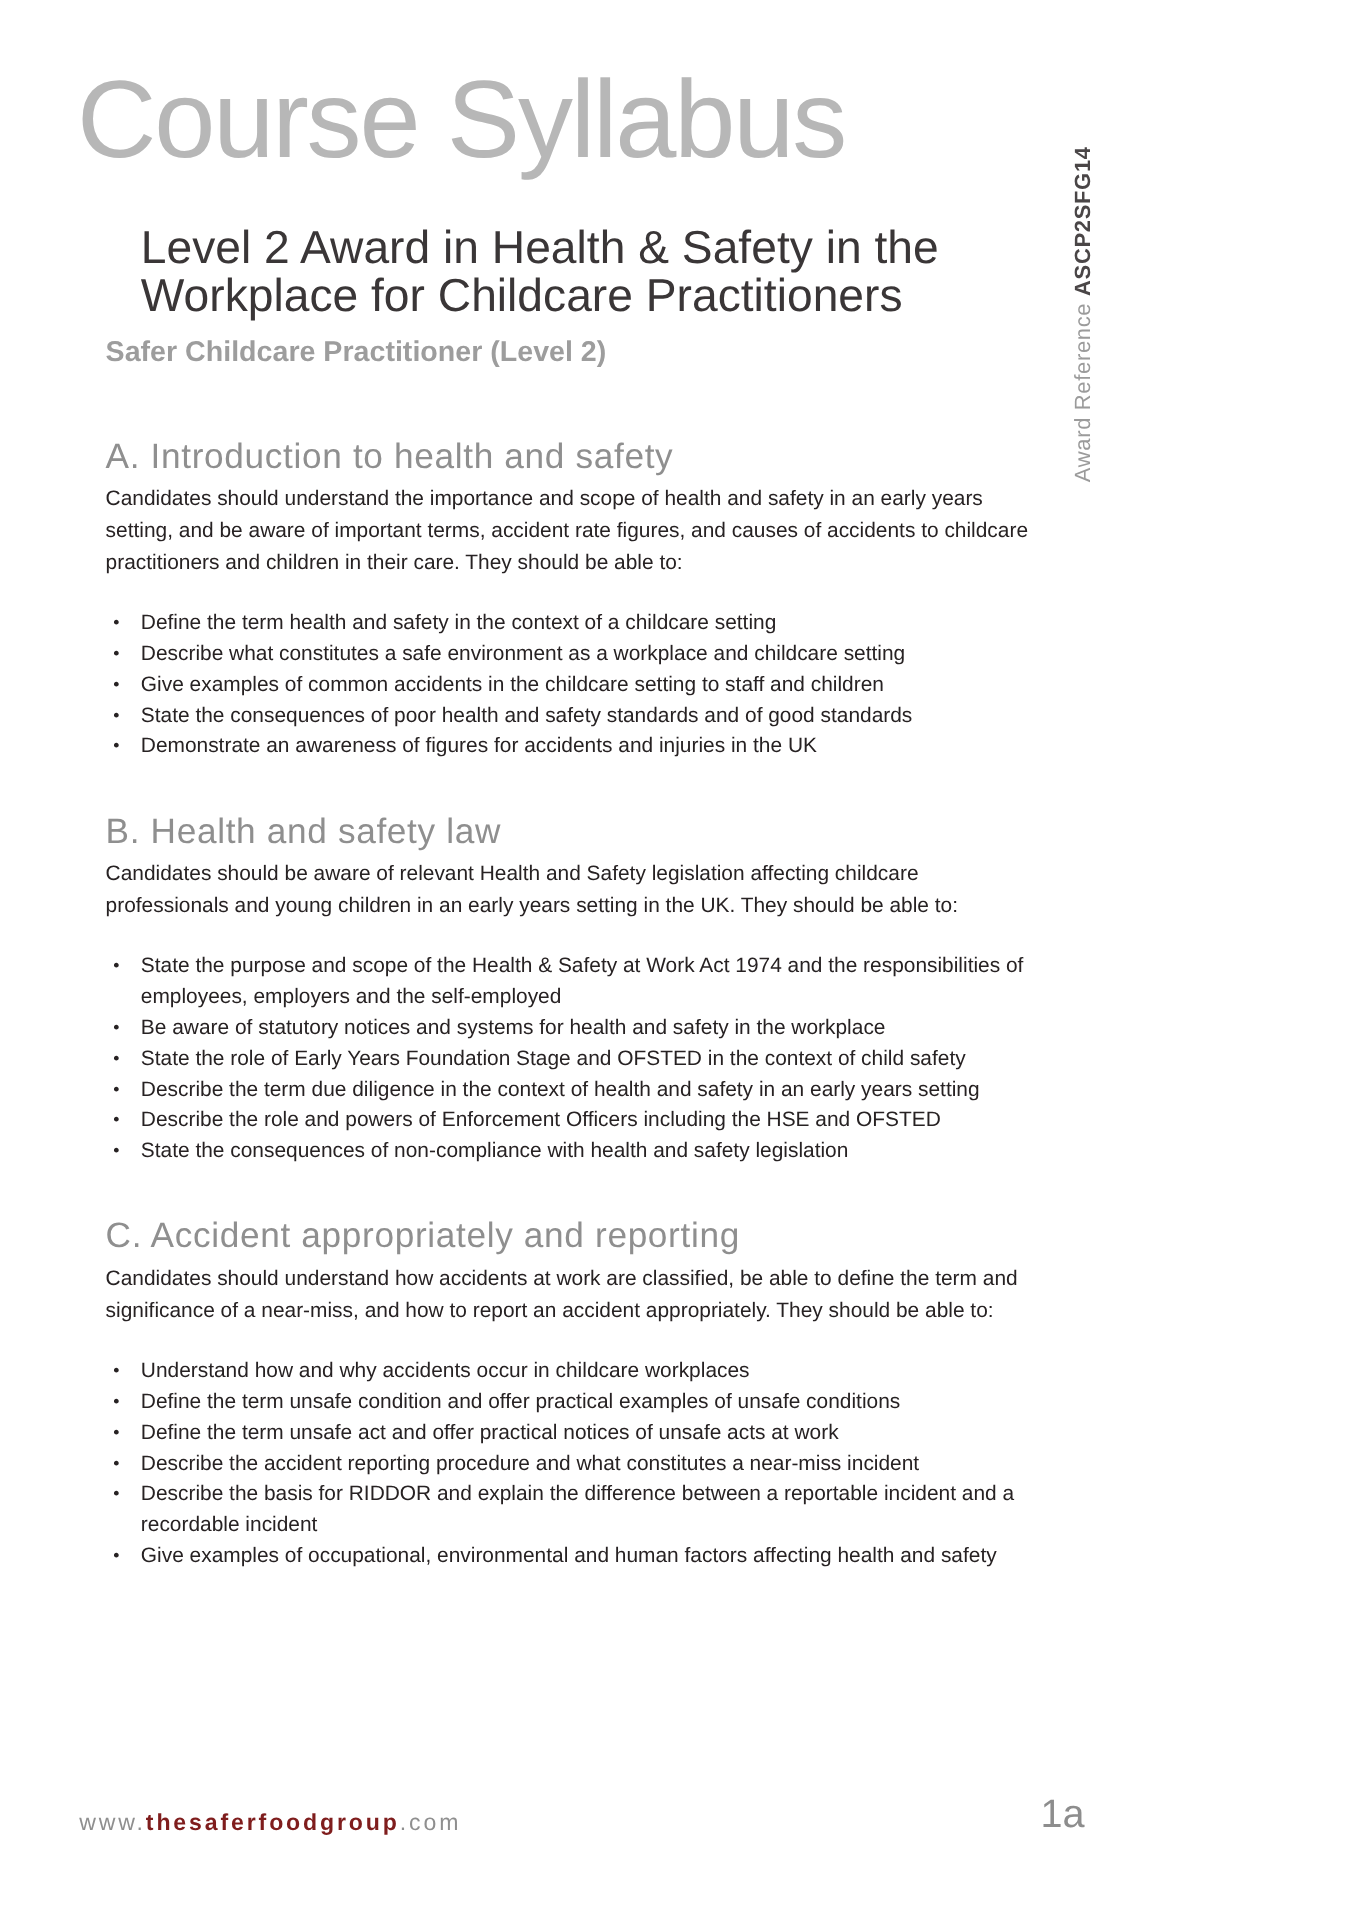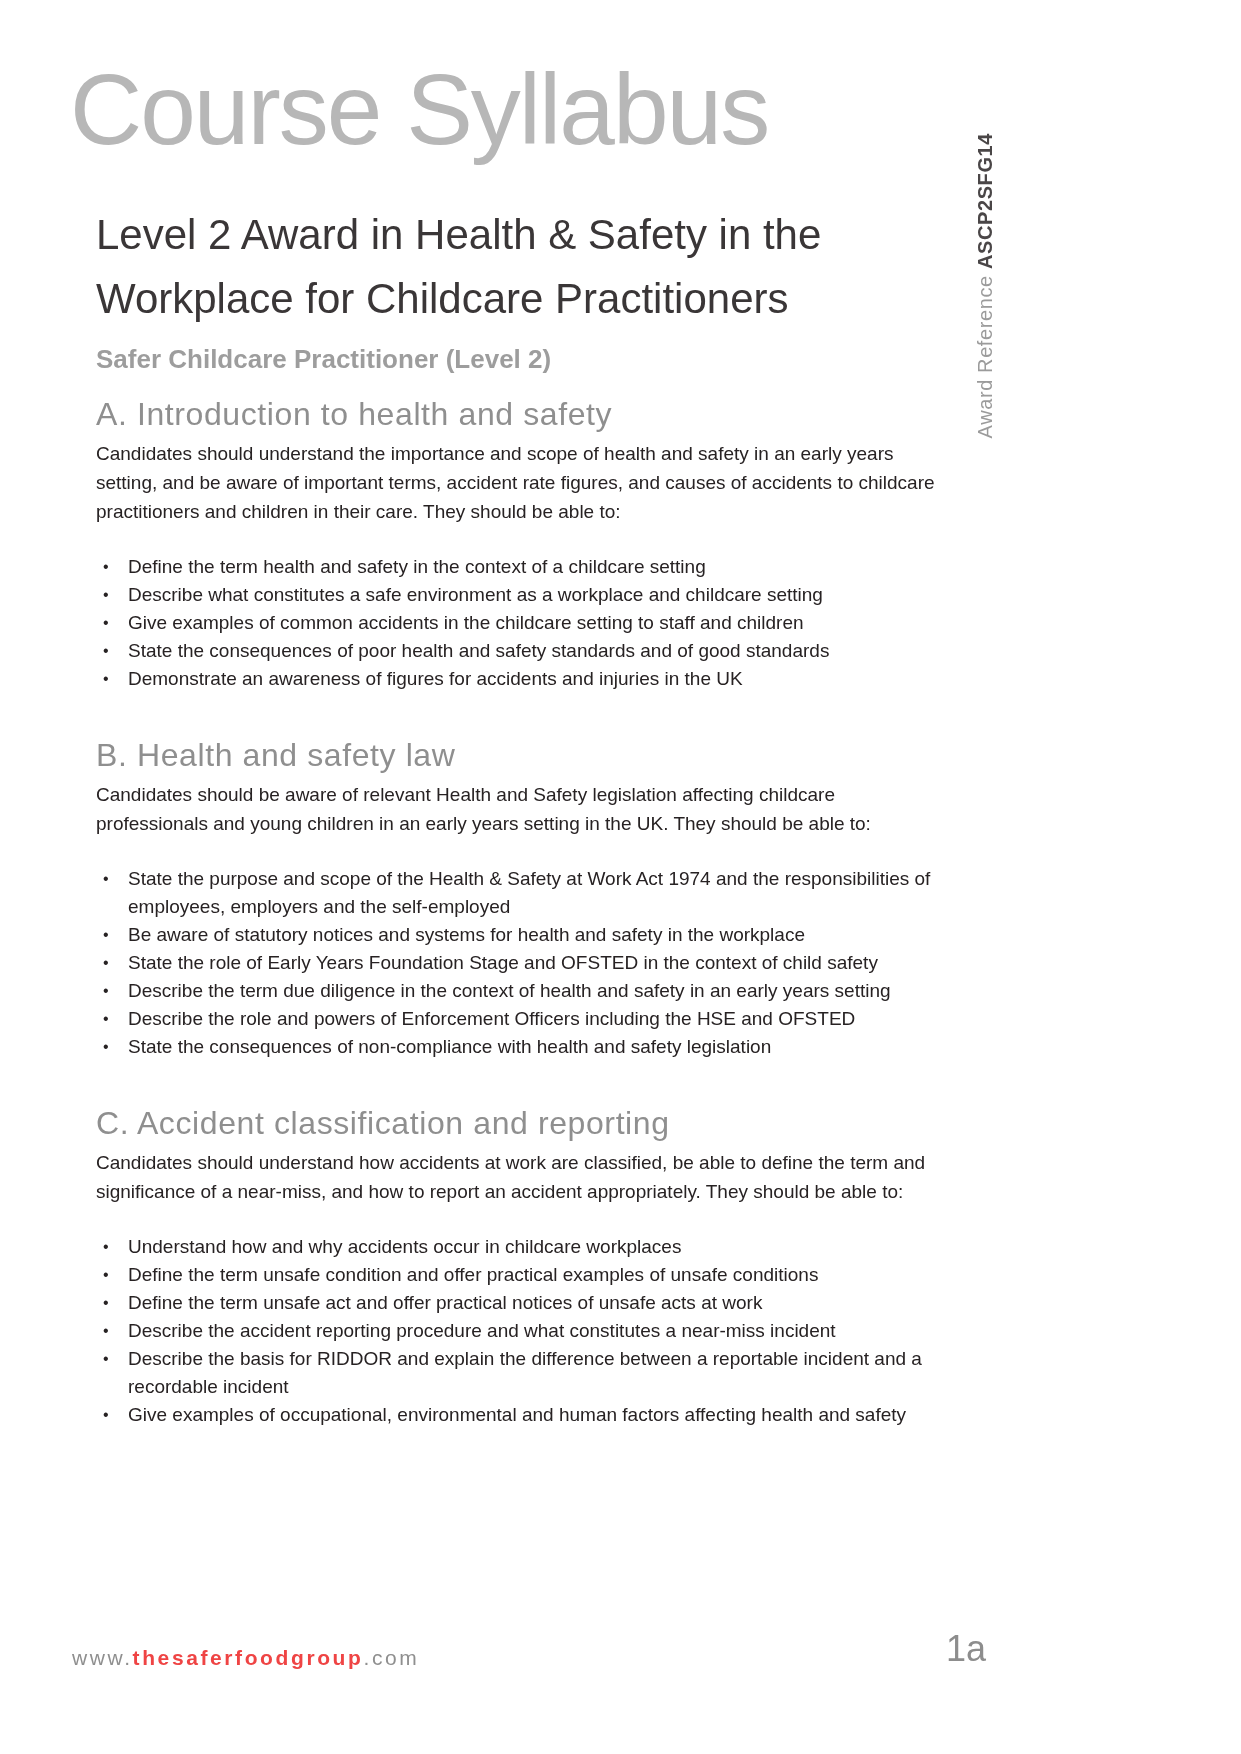--- a/index.html
+++ b/index.html
@@ -24,24 +24,25 @@
     white-space:nowrap;
   }
   .head-group {
     position:absolute;
     left:96px;
     top:203px;
     width:820px;
   }
   .course-heading {
     font-size:42px;
-    line-height:64px;
+    line-height:44px;
     font-weight:400;
     color:#3a3637;
     max-width:790px;
+    margin-left:32px;
   }
   .course-subtitle {
     margin-top:9px;
     font-size:26px;
     line-height:38px;
     font-weight:700;
     color:#9d9d9d;
   }
   .sections {
     position:absolute;
@@ -97,21 +98,21 @@
   }
   .footer-url {
     position:absolute;
     left:72px;
     top:1646px;
     font-size:21px;
     letter-spacing:2.6px;
     color:#8f8f8f;
   }
   .footer-url .domain {
-    color:#ef4444;
+    color:#7f1d1d;
     font-weight:700;
   }
   .page-number {
     position:absolute;
     right:55px;
     top:1628px;
     font-size:36px;
     color:#8d8d8d;
   }
 </style>
@@ -181,21 +182,21 @@
             <span class="btext">Describe the role and powers of Enforcement Officers including the HSE and OFSTED</span>
           </li>
         <li>
             <span class="marker">•</span>
             <span class="btext">State the consequences of non-compliance with health and safety legislation</span>
           </li>
       </ul>
     </section>
 
     <section>
-      <h2 class="section-heading">C. Accident classification and reporting</h2>
+      <h2 class="section-heading">C. Accident appropriately and reporting</h2>
       <p class="section-intro">Candidates should understand how accidents at work are classified, be able to define the term and significance of a near-miss, and how to report an accident appropriately. They should be able to:</p>
       <ul class="bullets">
         <li>
             <span class="marker">•</span>
             <span class="btext">Understand how and why accidents occur in childcare workplaces</span>
           </li>
         <li>
             <span class="marker">•</span>
             <span class="btext">Define the term unsafe condition and offer practical examples of unsafe conditions</span>
           </li>

